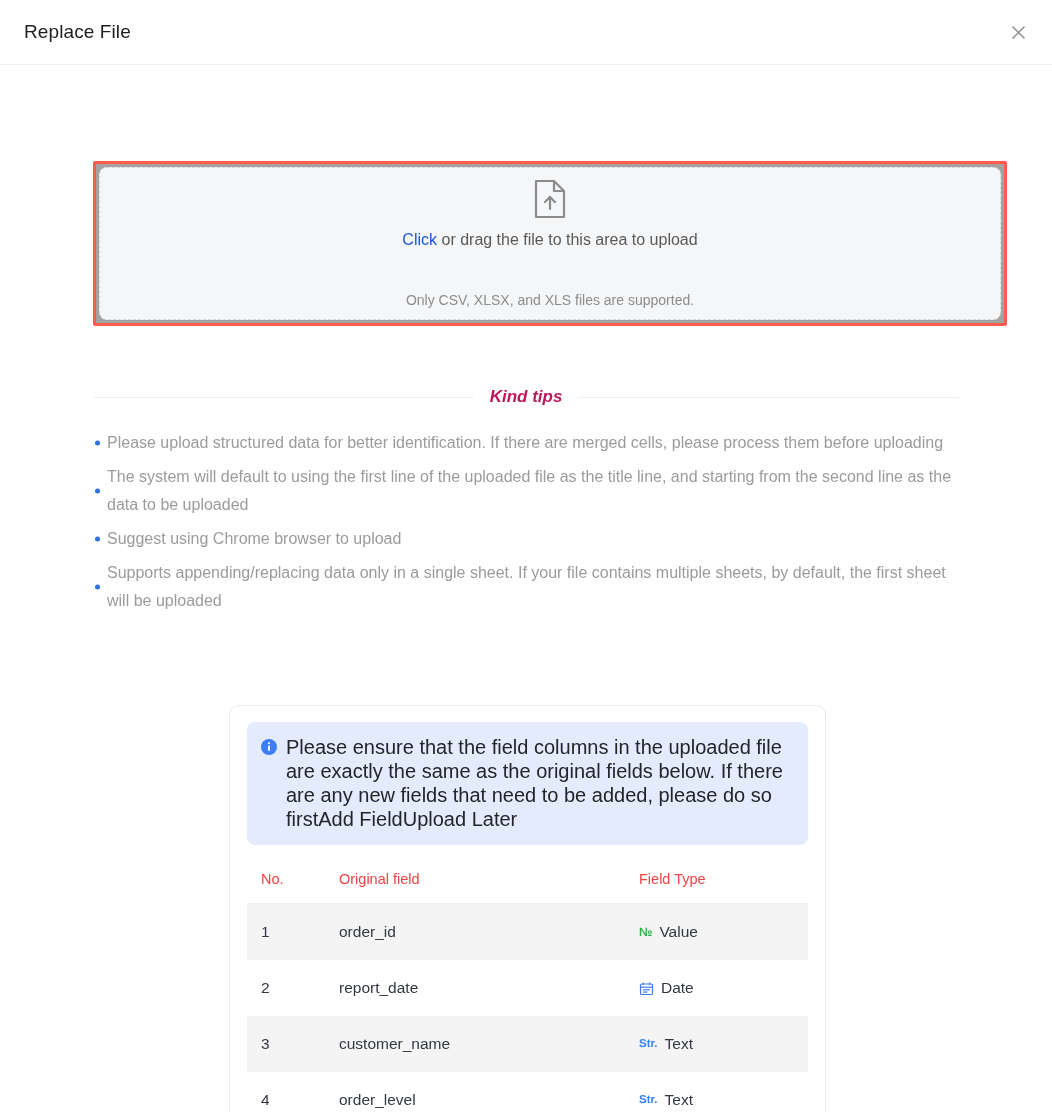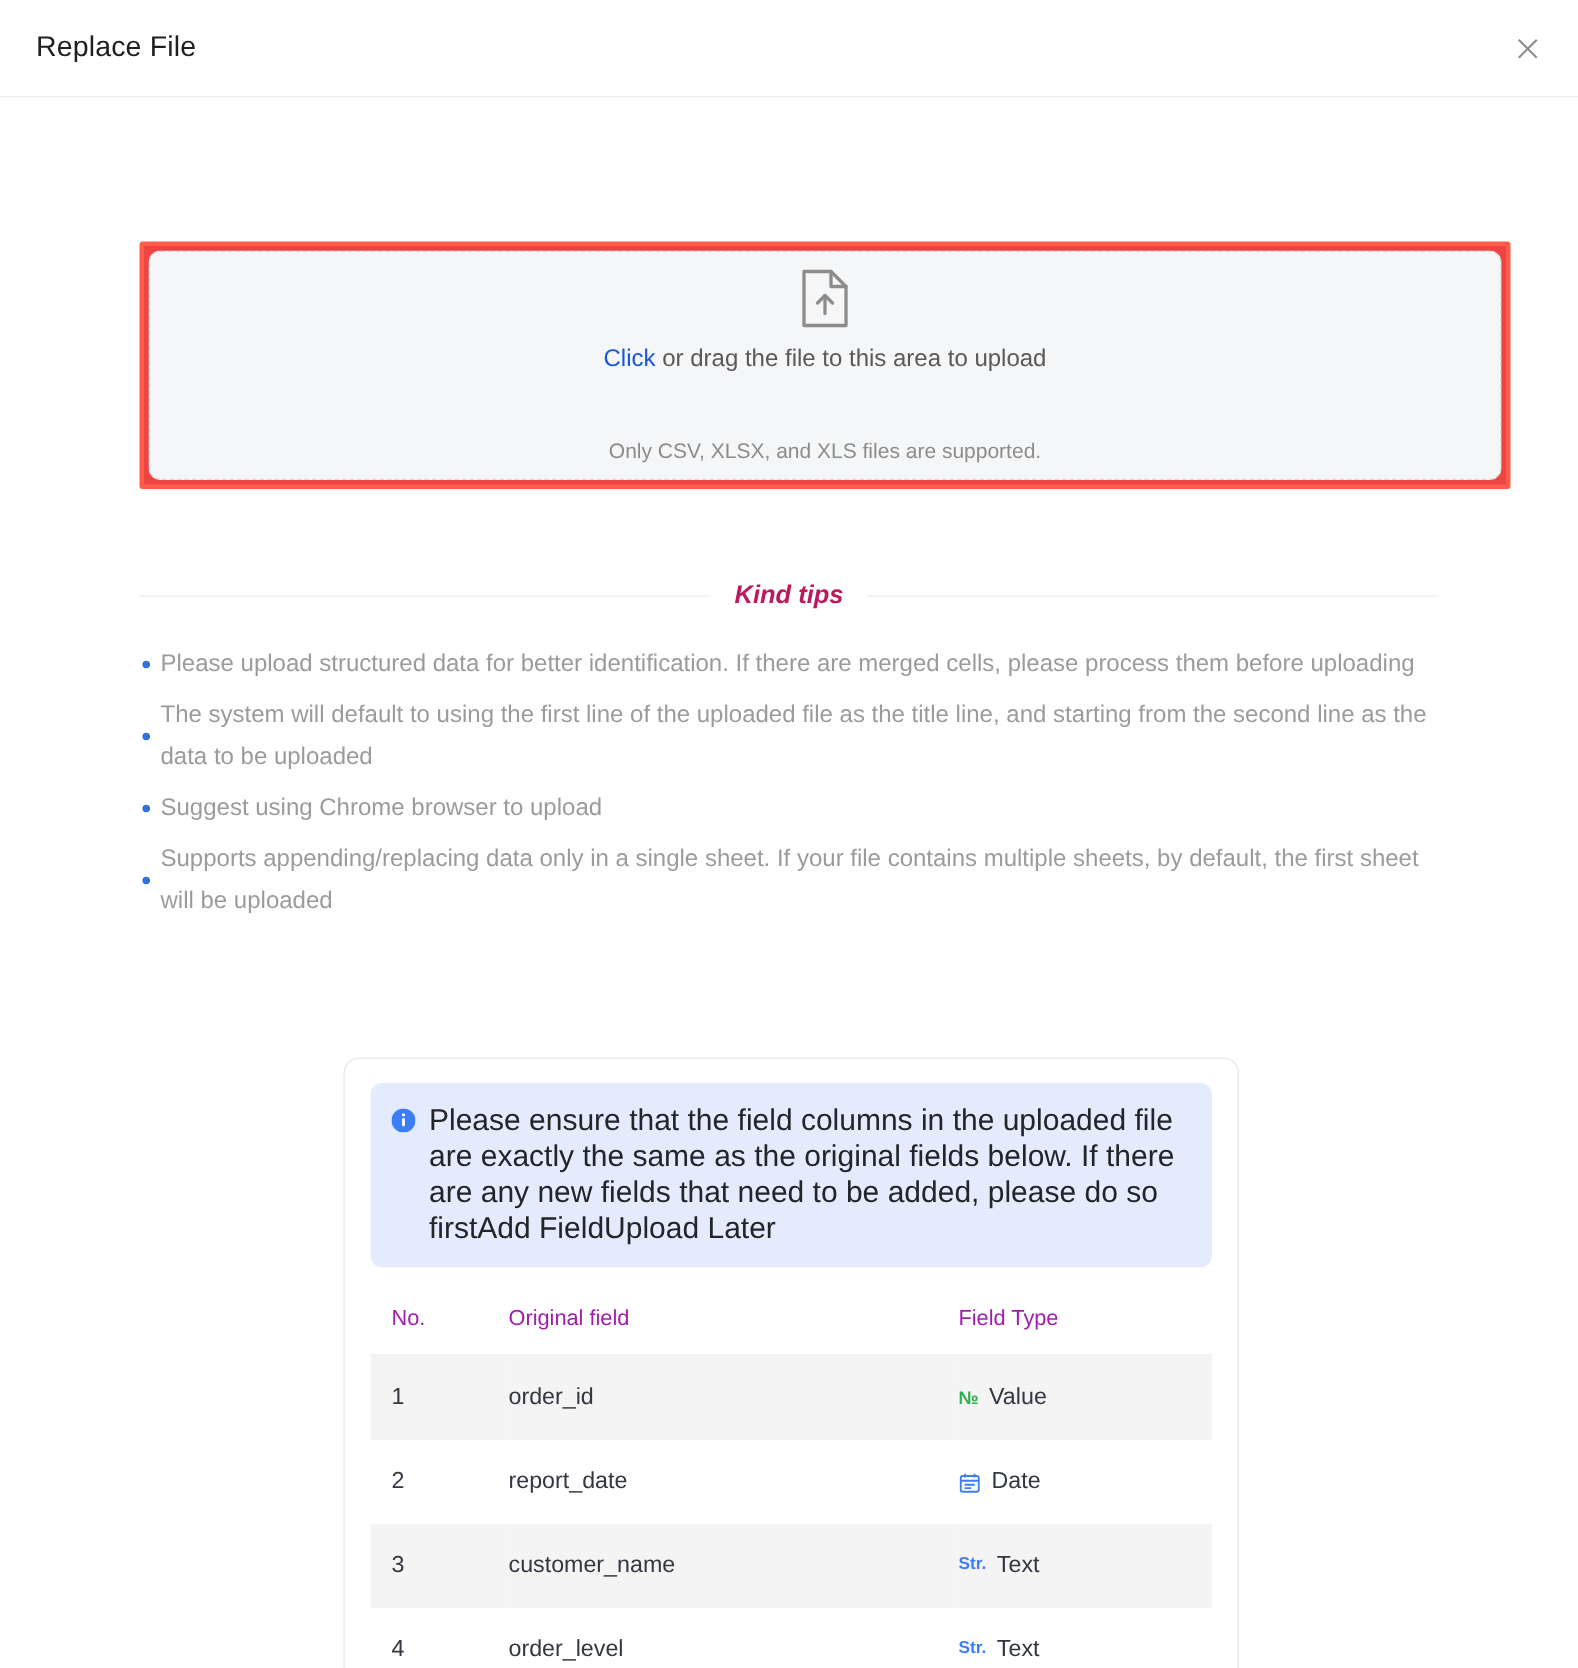--- a/index.html
+++ b/index.html
@@ -43,21 +43,21 @@
     height: 1046px;
   }
 
   
   .dropzone-highlight {
     position: absolute;
     left: 93px; top: 96px;
     width: 914px; height: 165px;
     border: 3px solid #ff5c4c;
     border-radius: 2px;
-    background: #ef4444;
+    background: #a3a3a3;
   }
   .dropzone {
     position: absolute;
     left: 3px; top: 3px; right: 3px; bottom: 3px;
     border: 1px dashed #d9d9d9;
     border-radius: 8px;
     background: #f5f6f8;
     display: flex;
     flex-direction: column;
     align-items: center;
@@ -160,21 +160,21 @@
   
   .field-table {
     width: 100%;
     border-collapse: collapse;
     margin-top: 10px;
   }
   .field-table th {
     text-align: left;
     font-size: 14.5px;
     font-weight: 400;
-    color: #a21caf;
+    color: #ef4444;
     padding: 16px 0 16px 0;
     border-bottom: 1px solid #f0f0f0;
   }
   .field-table td {
     font-size: 15.5px;
     color: #333740;
     padding: 19px 0;
   }
   .field-table tbody tr.striped td { background: #f4f4f5; }
   .col-no    { width: 92px; padding-left: 14px !important; }

